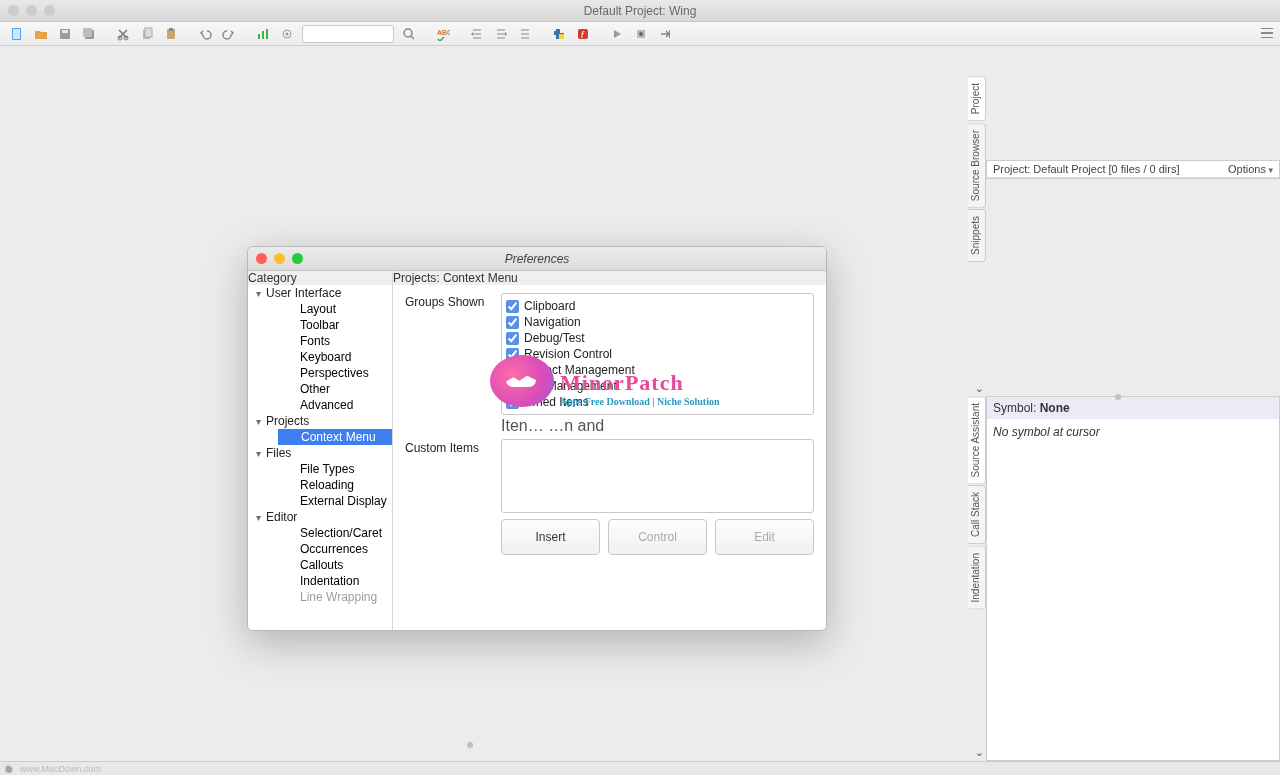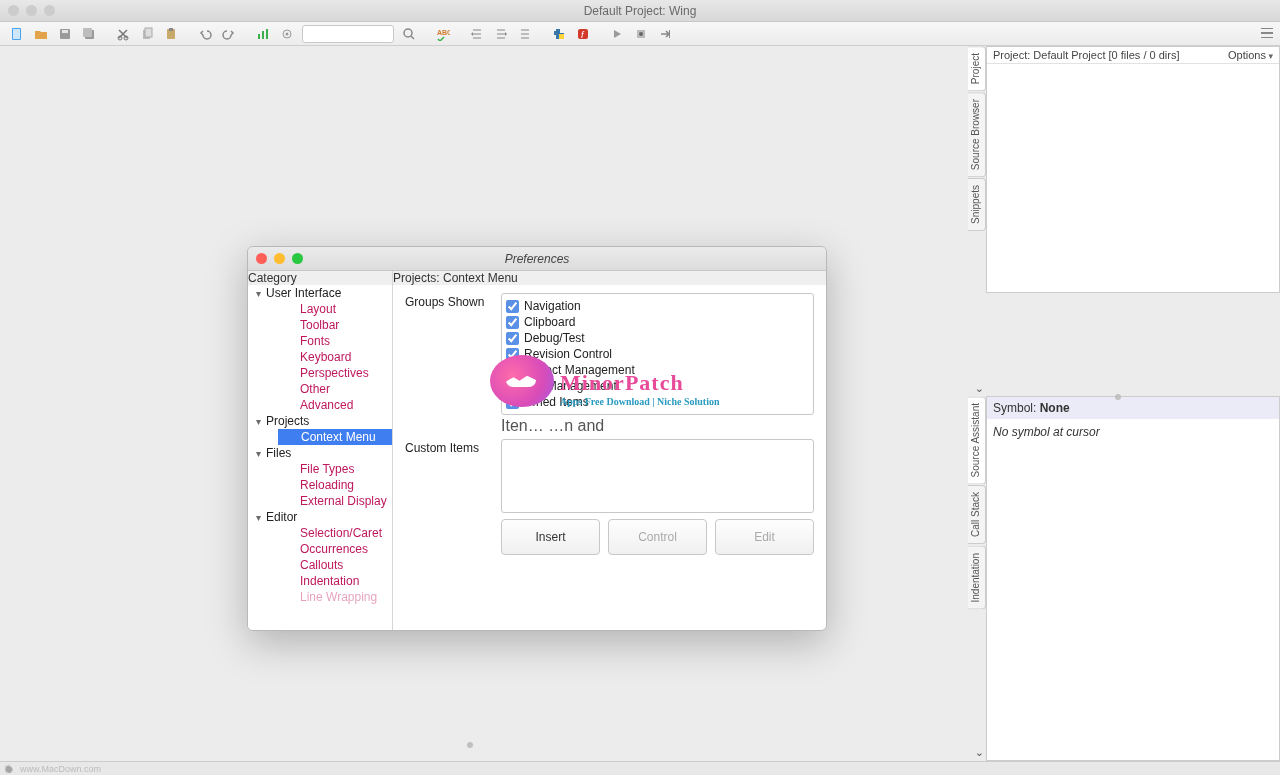--- a/index.html
+++ b/index.html
@@ -43,21 +43,21 @@
 .statusbar::before{content:"🐞"; position:absolute; left:3px; font-size:9px; filter:grayscale(1) opacity(0.4);}
 
 
 .dialog { position:absolute; left:247px; top:200px; width:580px; height:385px; background:#efefef; border:1px solid #b8b8b8; border-radius:6px; box-shadow:0 12px 40px rgba(0,0,0,0.25); display:flex; flex-direction:column; overflow:hidden;}
 .dlg-title { height:24px; background:linear-gradient(#ebebeb,#dcdcdc); display:flex; align-items:center; position:relative; border-bottom:1px solid #c8c8c8;}
 .dlg-traffic { position:absolute; left:8px; display:flex; gap:7px;}
 .dlg-tl{width:11px;height:11px;border-radius:50%;}
 .dlg-title .t{flex:1;text-align:center;font-size:12px;color:#444;font-style:italic;}
 .dlg-body{flex:1; display:flex; background:#fff; overflow:hidden;}
 .dlg-left{width:145px; border-right:1px solid #d6d6d6; background:#fff; overflow:auto;}
-.tree-item{font-size:12px; padding:1px 4px 1px 22px; cursor:pointer; white-space:nowrap; color:#be185d;}
+.tree-item{font-size:12px; padding:1px 4px 1px 22px; cursor:pointer; white-space:nowrap; color:#000000;}
 .tree-group{font-size:12px; padding:1px 4px 1px 8px; cursor:pointer; color:#222; position:relative;}
 .tree-group::before{content:"▸"; display:inline-block; width:10px; color:#6a6a6a; transform:none; font-size:10px;}
 .tree-group.open::before{content:"▾";}
 .tree-sub{padding-left:30px;}
 .tree-item.sel{background:#3e7ef0; color:#fff;padding-left:23px;}
 .dlg-right{flex:1; display:flex; flex-direction:column; padding:0;}
 .settings-area{flex:1; padding:8px 12px; position:relative; overflow:hidden;}
 .setting-row{display:flex; align-items:flex-start; margin-bottom:6px;}
 .setting-row .lbl{width:96px; font-size:12px; color:#222; padding-top:2px;}
 .groups-box{flex:1; border:1px solid #c8c8c8; border-radius:3px; background:#fff; padding:4px;}
@@ -235,21 +235,21 @@
     </span>
 </div>
 <div class="menu-icon">
     <span></span>
     <span></span>
     <span></span>
   </div>
 
 <div class="main">
 
-  <div class="right-rail" style="height:247px;">
+  <div class="right-rail" style="height:247px;align-items:center;">
     <div class="vtab-col">
       <div class="vtab active">Project</div>
       <div class="vtab">Source Browser</div>
       <div class="vtab">Snippets</div>
     </div>
     <div class="project-panel">
       <div class="pp-header">
         <span>Project: Default Project [0 files / 0 dirs]</span>
         <span class="opts">Options</span>
       </div>
@@ -321,25 +321,25 @@
           <div class="tree-item" style="opacity:0.4">Line Wrapping</div>
         </div>
       </div>
       <div class="dlg-right">
         <div class="settings-area">
           <div class="setting-row">
             <div class="lbl">Groups Shown</div>
             <div class="groups-box">
               <label class="chk">
                   <input type="checkbox" checked="" style="">
+                  <span>Clipboard</span>
+                </label>
+              <label class="chk">
+                  <input type="checkbox" checked="" style="">
                   <span>Navigation</span>
-                </label>
-              <label class="chk">
-                  <input type="checkbox" checked="" style="">
-                  <span>Clipboard</span>
                 </label>
               <label class="chk">
                   <input type="checkbox" checked="" style="">
                   <span>Debug/Test</span>
                 </label>
               <label class="chk">
                   <input type="checkbox" checked="" style="">
                   <span>Revision Control</span>
                 </label>
               <label class="chk">

